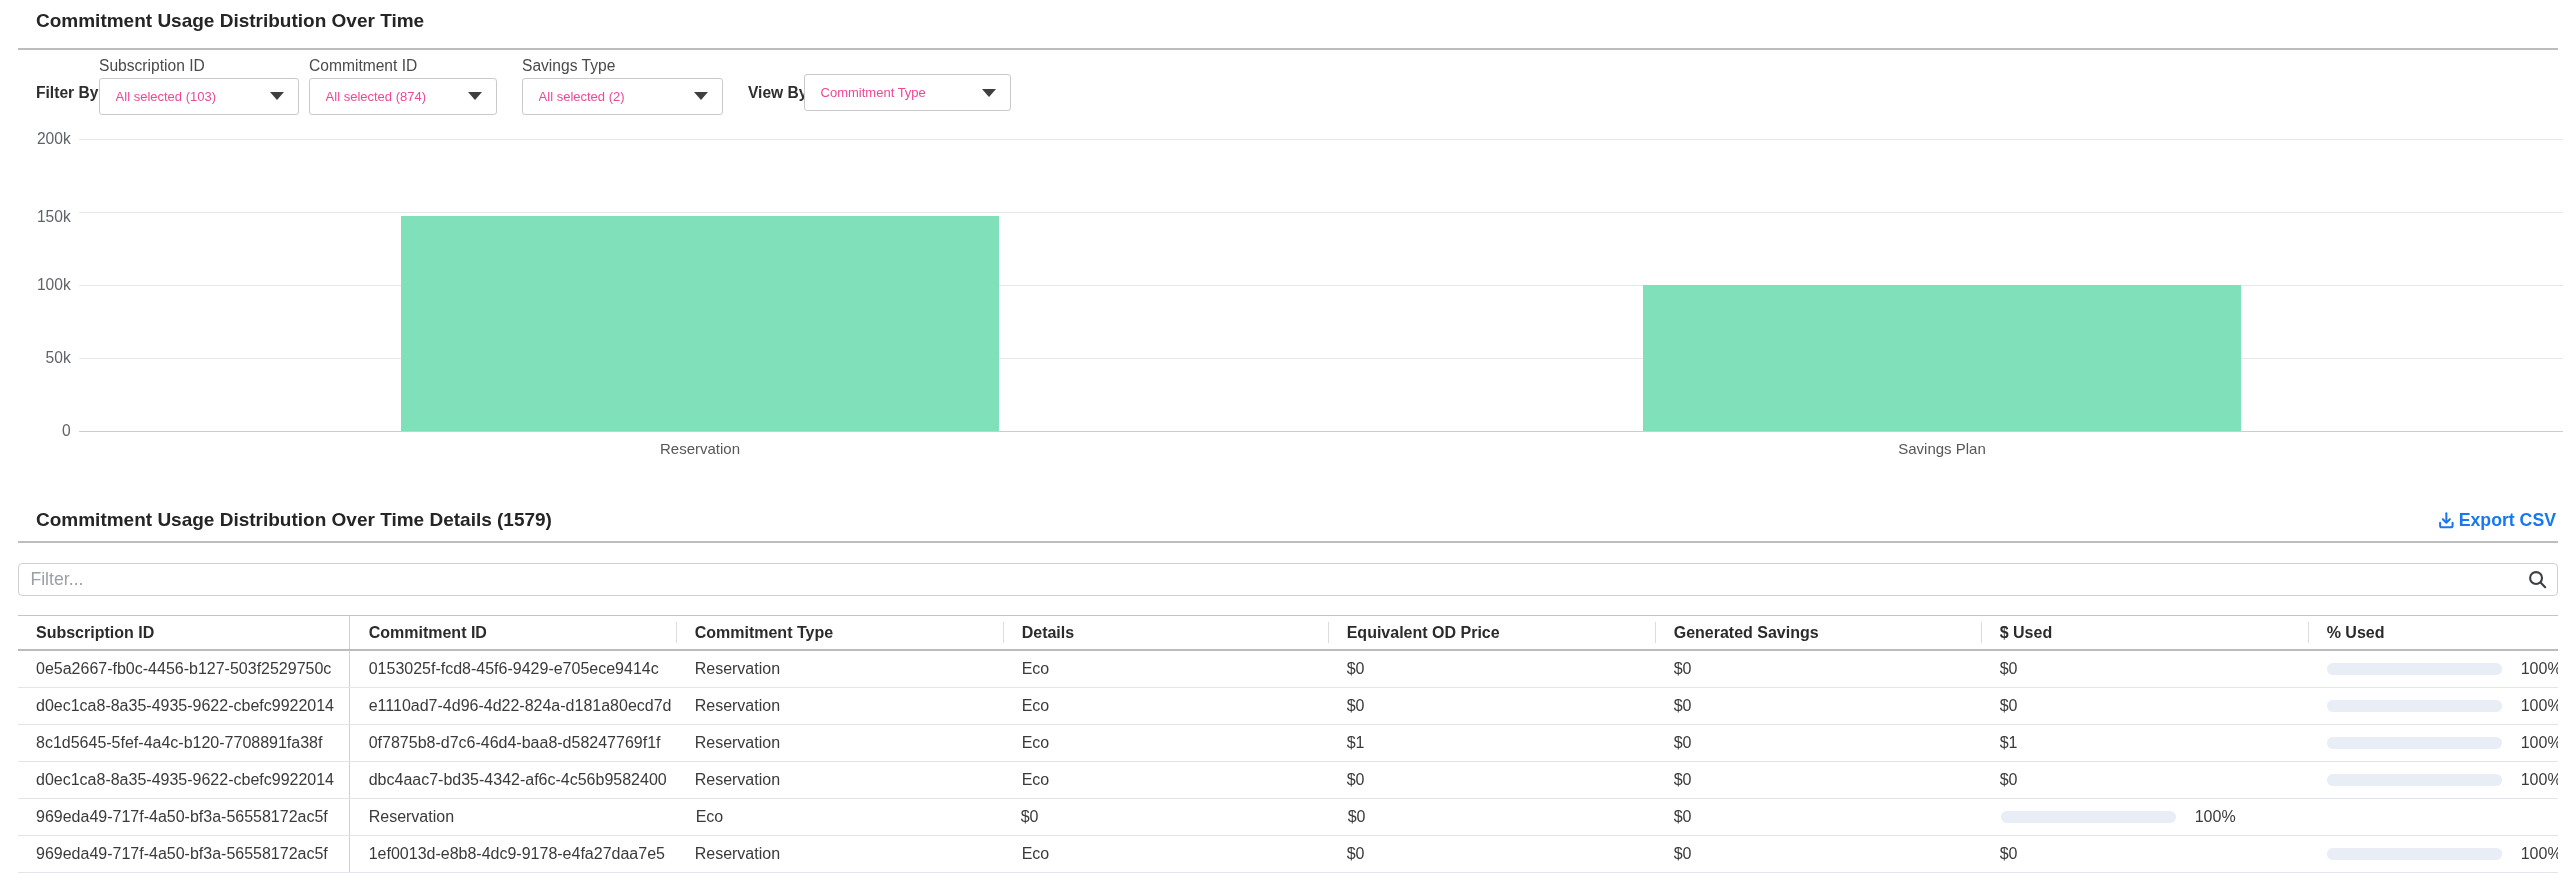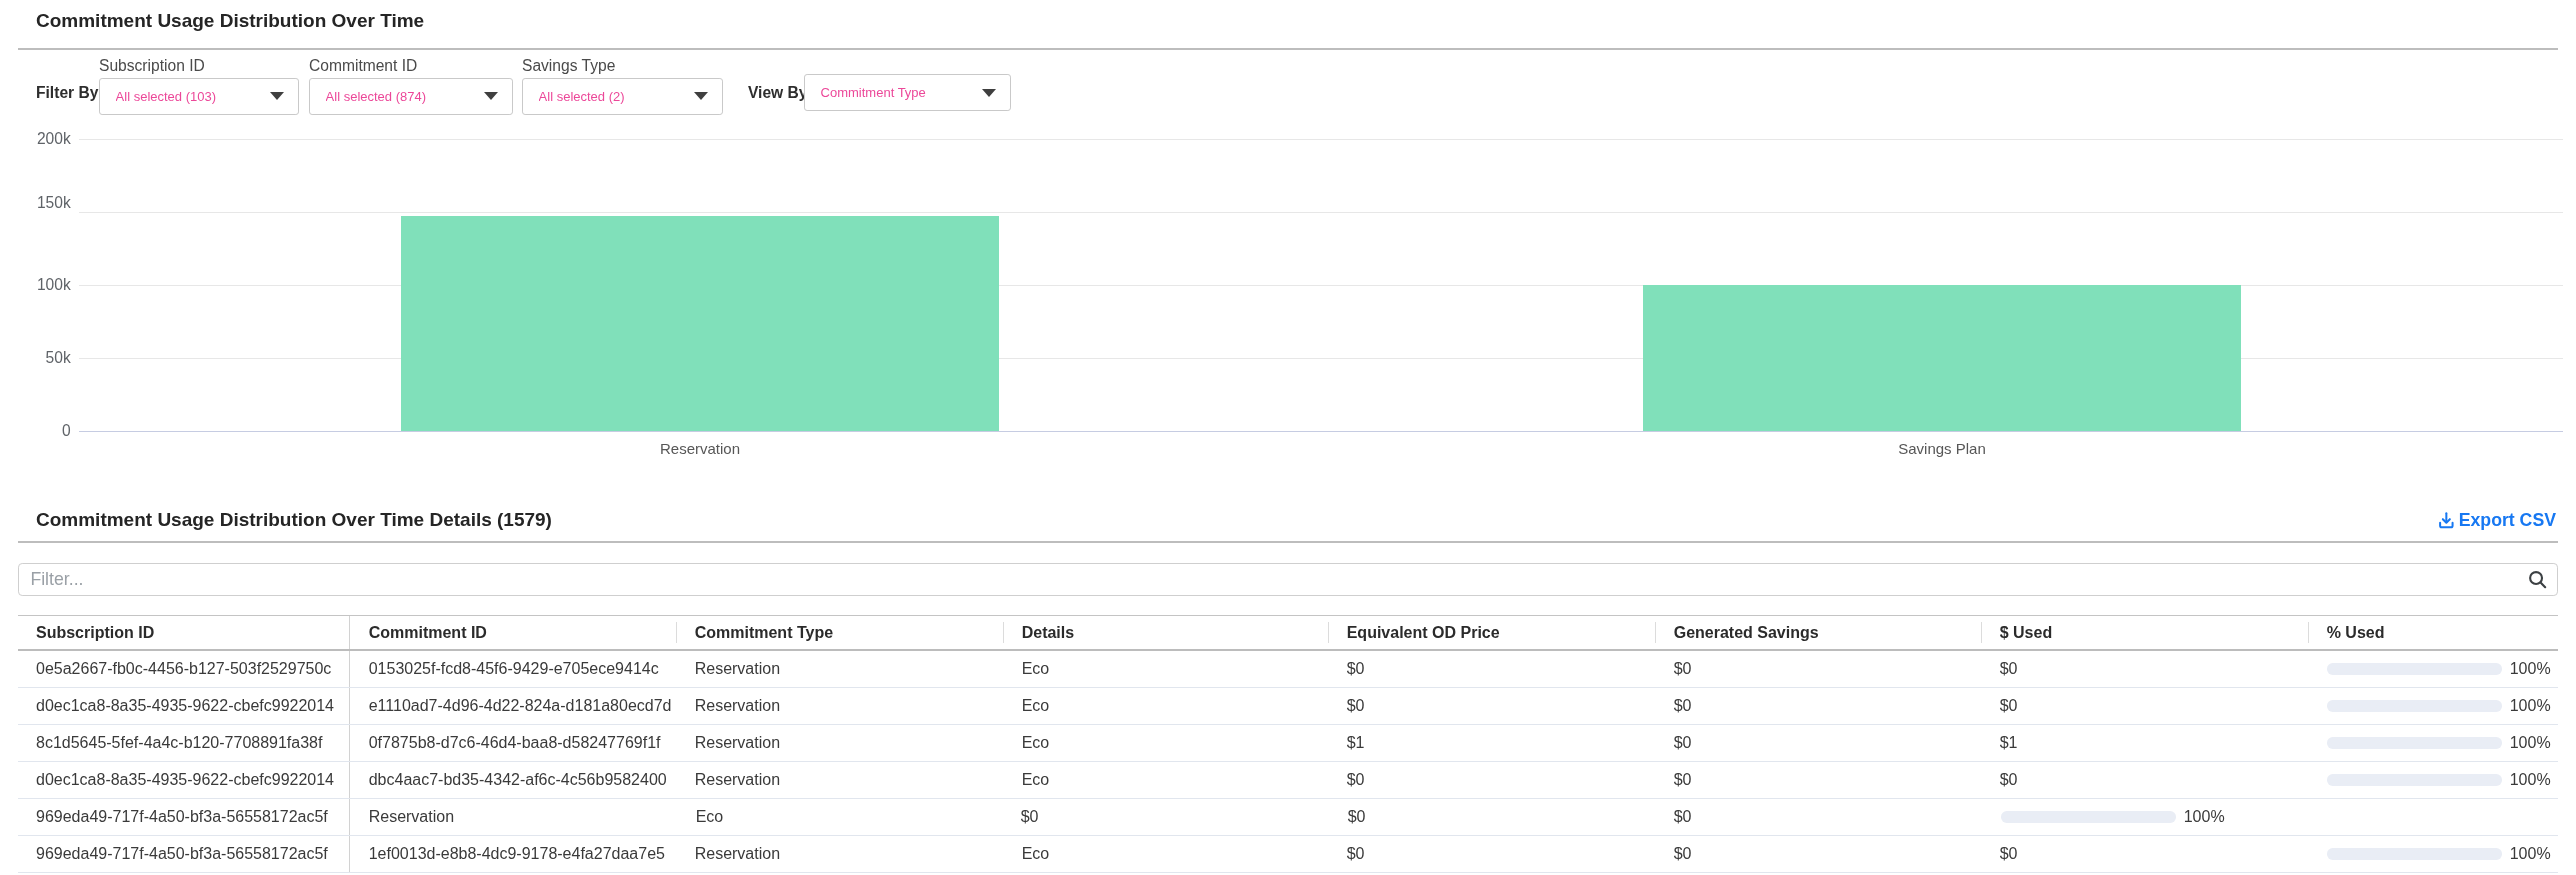--- a/index.html
+++ b/index.html
@@ -58,21 +58,21 @@
   .dropdown .dd-value{
     font-size:13px;color:#ec4899;white-space:nowrap;overflow:hidden;
   }
   .caret{
     width:0;height:0;flex:none;margin-left:10.4px;
     border-left:7.3px solid transparent;
     border-right:7.3px solid transparent;
     border-top:8.8px solid #3f3f3f;
   }
   .dd-group-1{left:99px;} .dd-group-1 .dropdown{width:200px;}
-  .dd-group-2{left:309px;} .dd-group-2 .dropdown{width:204px;}
+  .dd-group-2{left:309px;} .dd-group-2 .dropdown{width:188px;}
   .dd-group-3{left:522px;}.dd-group-3 .dropdown{width:201px;}
   .view-by-box{left:804px;top:74px;width:207px;margin-top:0;}
 
   
   .chart{
     left:79px;right:13px;top:138px;height:294px;
     border-bottom:1.6px solid var(--baseline);
   }
   .gridline{
     position:absolute;left:0;right:0;height:1px;background:var(--grid);
@@ -145,21 +145,21 @@
     padding-left:18.7px;white-space:nowrap;overflow:hidden;
   }
   .c1{width:332px;padding-left:18px;border-right:1px solid var(--pinned-line);}
   .c2{width:326px;}
   .c3{width:327px;}
   .c4{width:325px;}
   .c5{width:327px;}
   .c6{width:326px;}
   .c7{width:327px;}
   .c8{flex:1;}
-  .pcell{display:flex;align-items:center;gap:8px;}
+  .pcell{display:flex;align-items:center;gap:19px;}
   .pbar{
     width:175px;height:11.4px;border-radius:5.7px;background:#e9edf5;
     overflow:hidden;flex:none;
   }
   .pfill{height:100%;background:var(--progress-blue);border-radius:5.7px;}
   .ptext{font-size:16px;color:var(--text-cell);}
 </style>
 </head>
 <body>
 
@@ -198,21 +198,21 @@
   <span class="caret"></span>
 </div>
 
 <div class="abs chart" id="chart">
     <div class="ytick-label" style="bottom: 0px;">0</div>
     <div class="gridline" style="bottom: 72px;"></div>
     <div class="ytick-label" style="bottom: 73px;">50k</div>
     <div class="gridline" style="bottom: 145px;"></div>
     <div class="ytick-label" style="bottom: 146px;">100k</div>
     <div class="gridline" style="bottom: 218px;"></div>
-    <div class="ytick-label" style="bottom: 228px; margin-left: 24px;">150k</div>
+    <div class="ytick-label" style="bottom: 214px; margin-left: 24px;">150k</div>
     <div class="gridline" style="bottom: 291px;"></div>
     <div class="ytick-label" style="bottom: 292px;">200k</div>
     <div class="bar" style="left: 322px; width: 598px; height: 215px;"></div>
     <div class="xtick-label" style="left: 0px; width: 1242px;">Reservation</div>
     <div class="bar" style="left: 1564px; width: 598px; height: 146px;"></div>
     <div class="xtick-label" style="left: 1242px; width: 1242px;">Savings Plan</div>
   </div>
 
 <div class="abs details-title">Commitment Usage Distribution Over Time Details (1579)</div>
 

